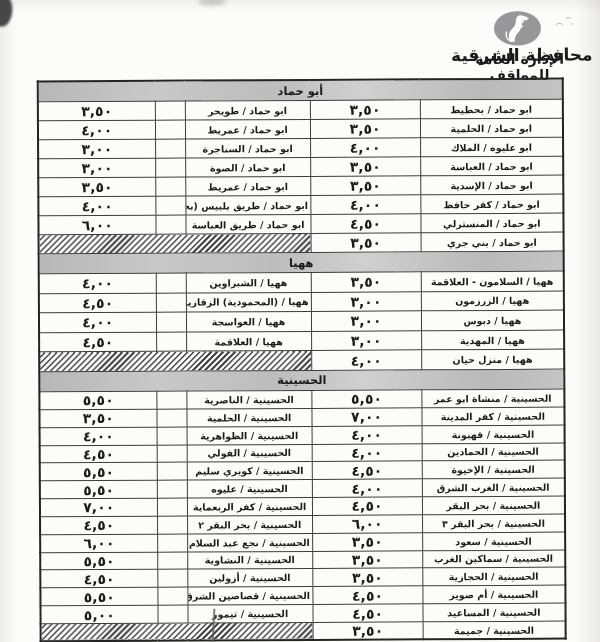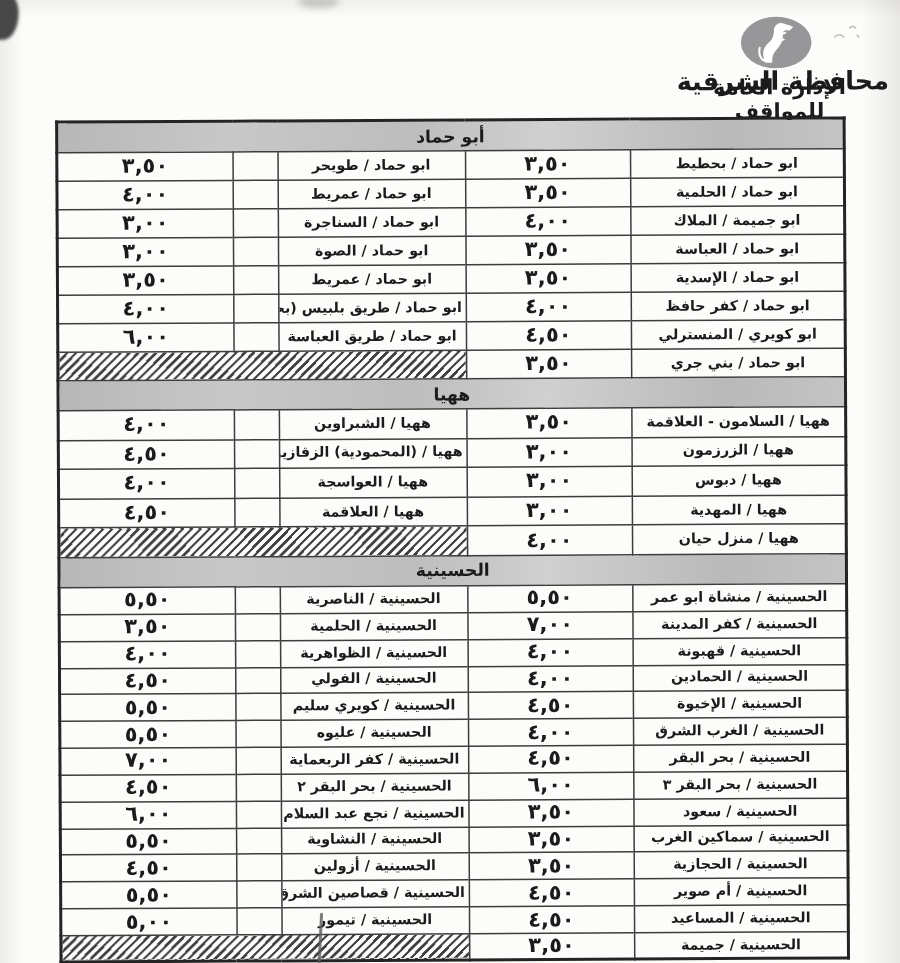--- a/index.html
+++ b/index.html
@@ -84,21 +84,21 @@
           <td class="fare">٣,٥٠</td>
         </tr>
         <tr class="data">
           <td class="route">ابو حماد / الحلمية</td>
           <td class="fare">٣,٥٠</td>
           <td class="route">ابو حماد / عمريط</td>
           <td class="spacer"></td>
           <td class="fare">٤,٠٠</td>
         </tr>
         <tr class="data">
-          <td class="route">ابو جميمة / الملاك</td>
+          <td class="route">ابو عليوه / الملاك</td>
           <td class="fare">٤,٠٠</td>
           <td class="route">ابو حماد / السناجرة</td>
           <td class="spacer"></td>
           <td class="fare">٣,٠٠</td>
         </tr>
         <tr class="data">
           <td class="route">ابو حماد / العباسة</td>
           <td class="fare">٣,٥٠</td>
           <td class="route">ابو حماد / الصوة</td>
           <td class="spacer"></td>
@@ -112,21 +112,21 @@
           <td class="fare">٣,٥٠</td>
         </tr>
         <tr class="data">
           <td class="route">ابو حماد / كفر حافظ</td>
           <td class="fare">٤,٠٠</td>
           <td class="route">ابو حماد / طريق بلبيس (بحطيط)</td>
           <td class="spacer"></td>
           <td class="fare">٤,٠٠</td>
         </tr>
         <tr class="data">
-          <td class="route">ابو كويري / المنسترلي</td>
+          <td class="route">ابو حماد / المنسترلي</td>
           <td class="fare">٤,٥٠</td>
           <td class="route">ابو حماد / طريق العباسة</td>
           <td class="spacer"></td>
           <td class="fare">٦,٠٠</td>
         </tr>
         <tr class="data">
           <td class="route">ابو حماد / بني جري</td>
           <td class="fare">٣,٥٠</td>
           <td class="hatch" colspan="3"></td>
         </tr>

